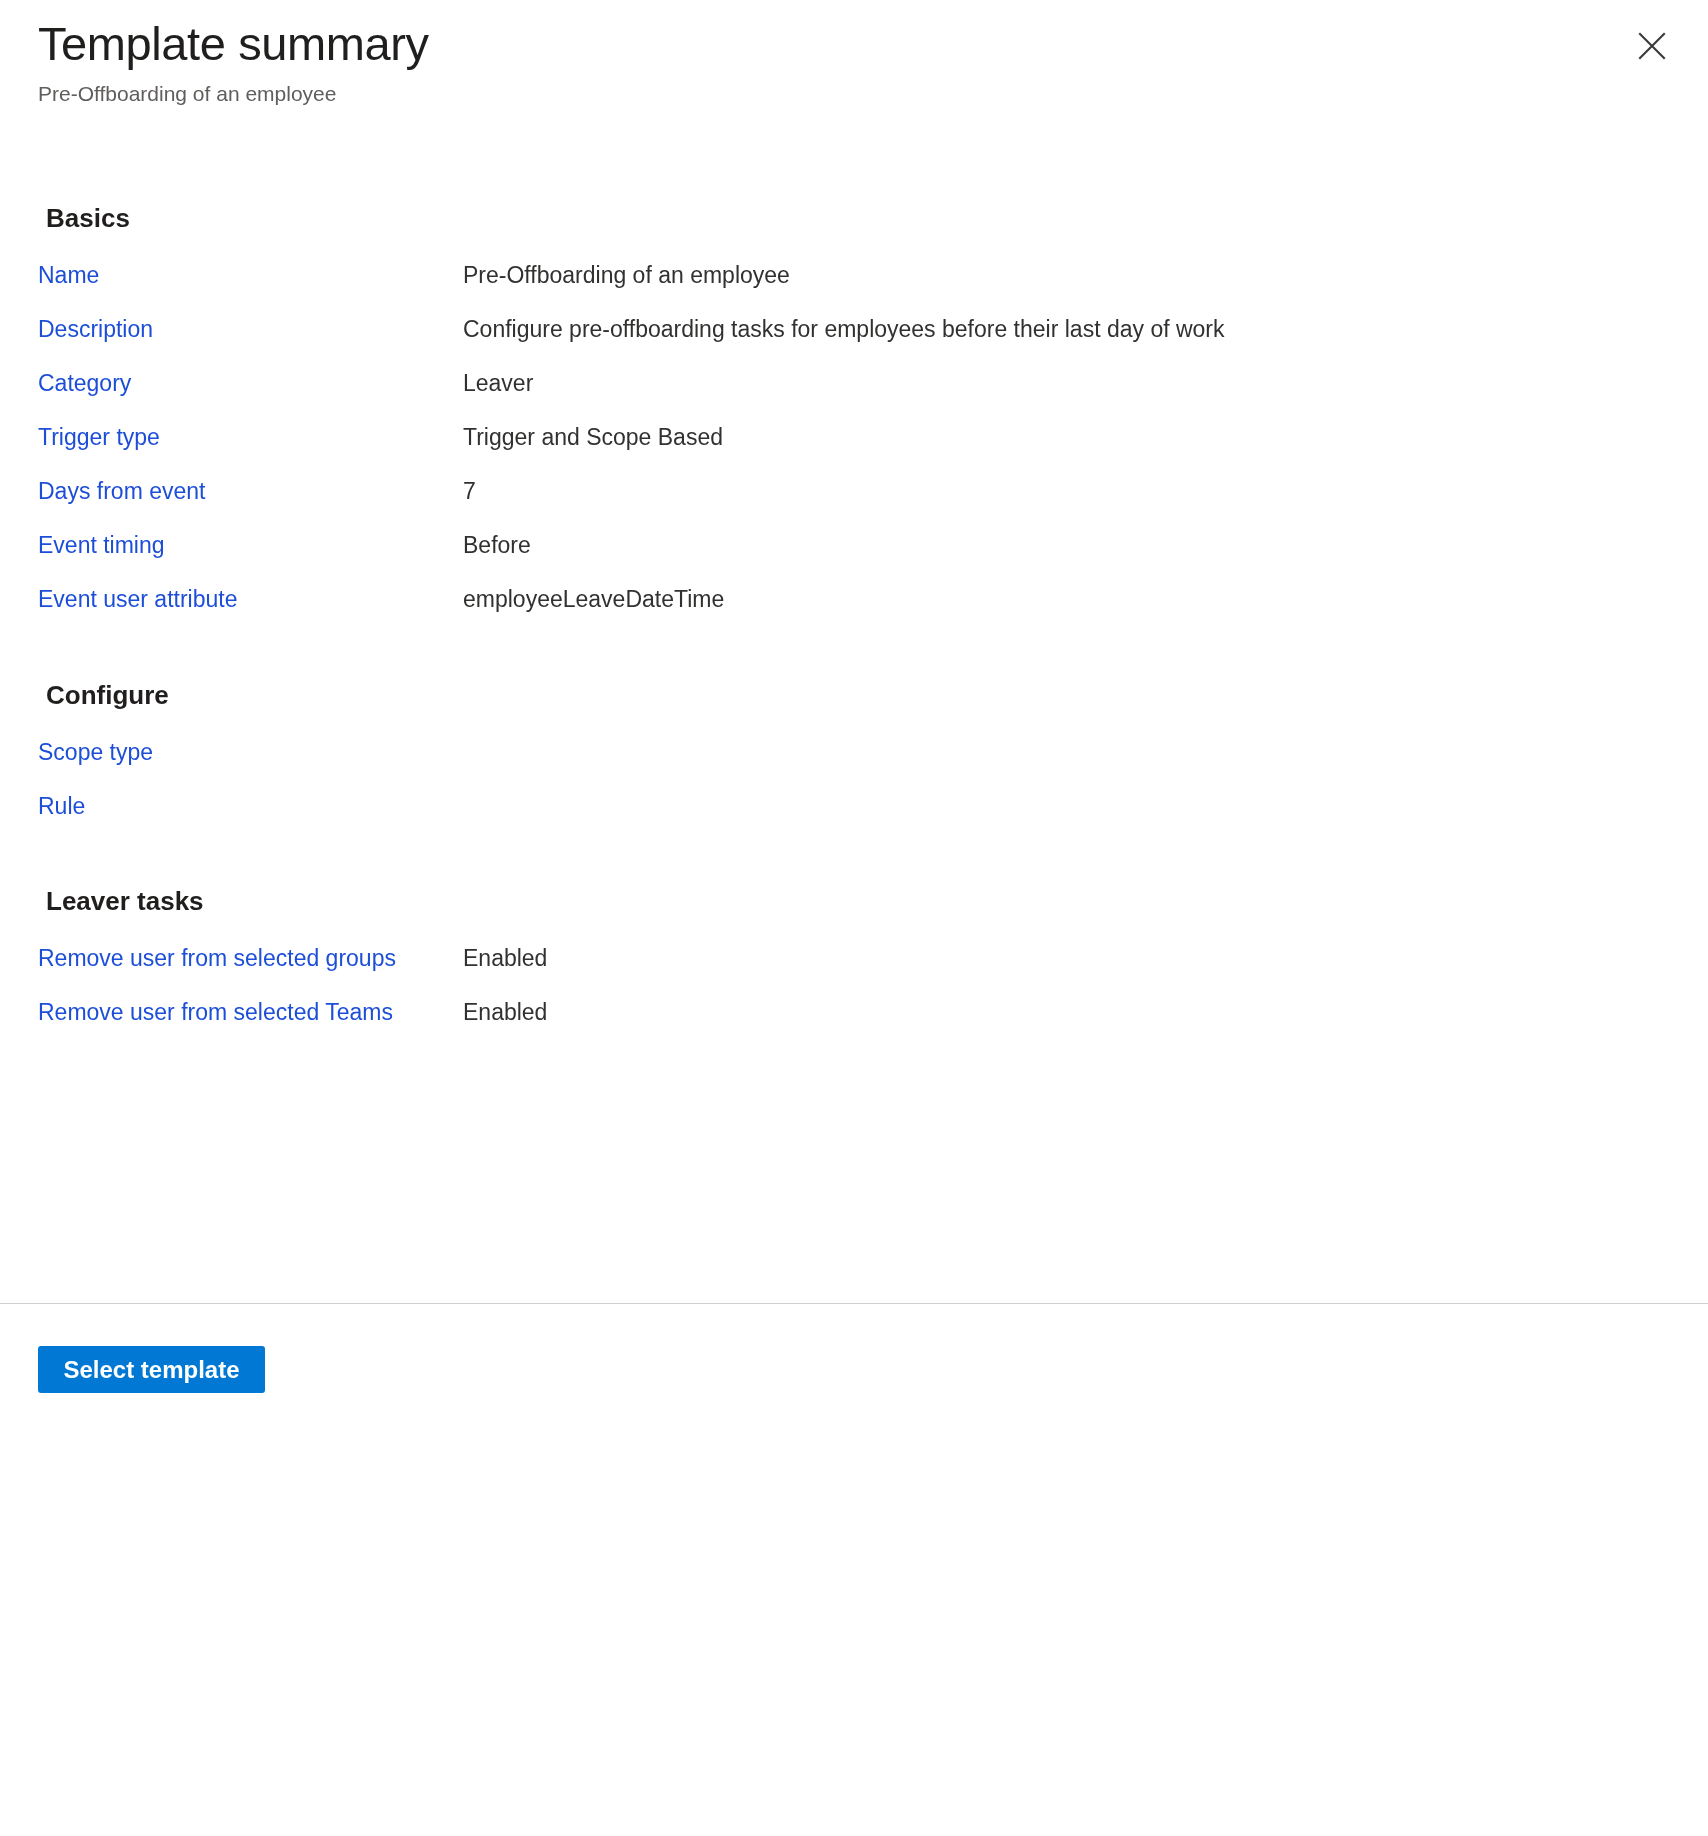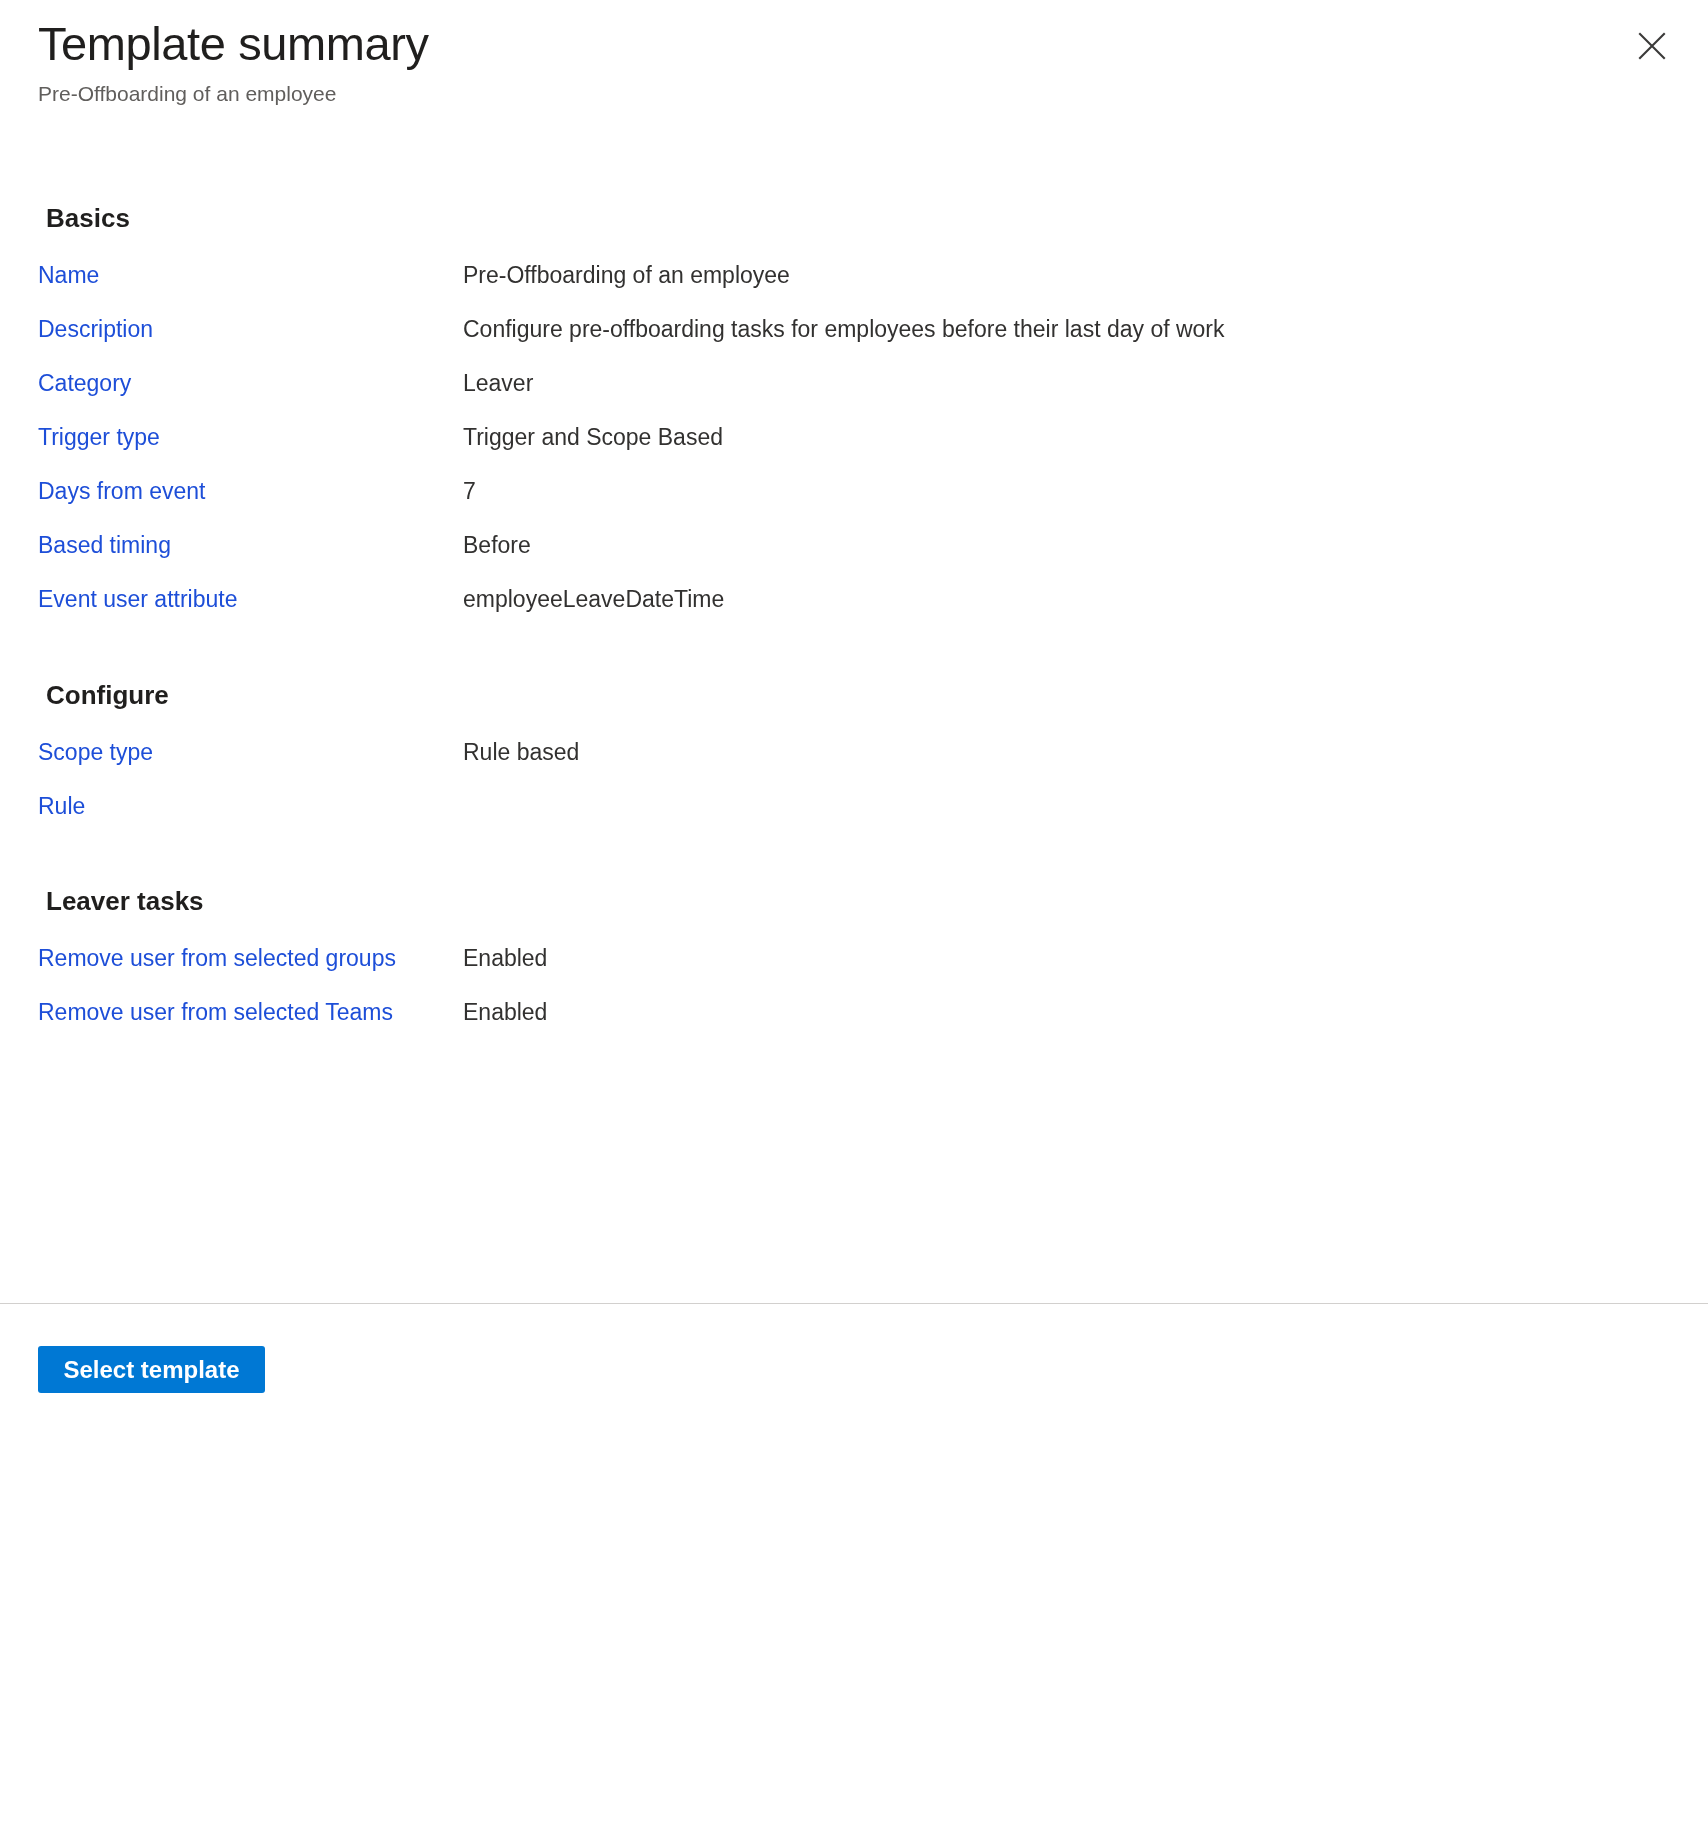--- a/index.html
+++ b/index.html
@@ -188,39 +188,38 @@
           <div class="row-label">Trigger type</div>
           <div class="row-value">Trigger and Scope Based</div>
         </div>
 
         <div class="row">
           <div class="row-label">Days from event</div>
           <div class="row-value">7</div>
         </div>
 
         <div class="row">
-          <div class="row-label">Based timing</div>
+          <div class="row-label">Event timing</div>
           <div class="row-value">Before</div>
         </div>
 
         <div class="row">
           <div class="row-label">Event user attribute</div>
           <div class="row-value">employeeLeaveDateTime</div>
         </div>
 
       </div>
     </section>
 
     <section class="section section-configure">
       <h2 class="section-heading">Configure</h2>
       <div class="rows">
 
         <div class="row">
           <div class="row-label">Scope type</div>
-          <div class="row-value">Rule based</div>
         </div>
 
         <div class="row">
           <div class="row-label">Rule</div>
           <div class="row-value"></div>
         </div>
 
       </div>
     </section>
 

